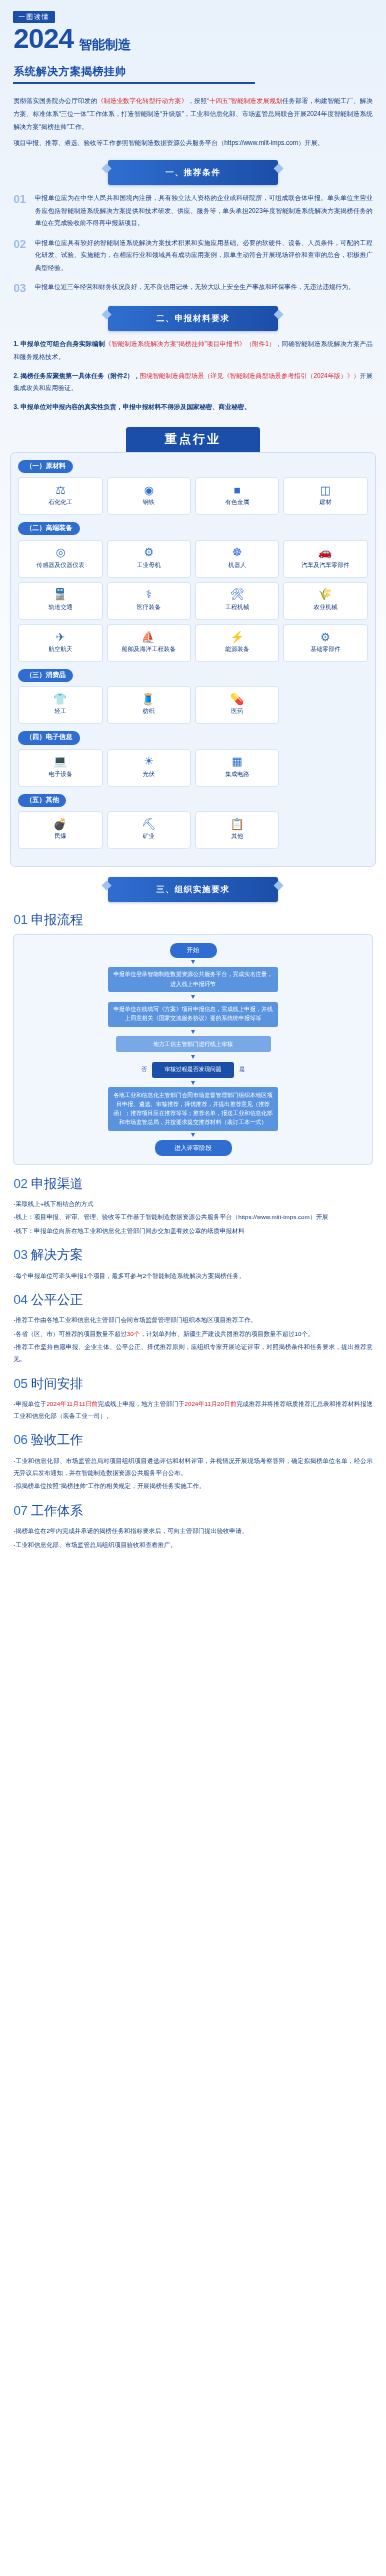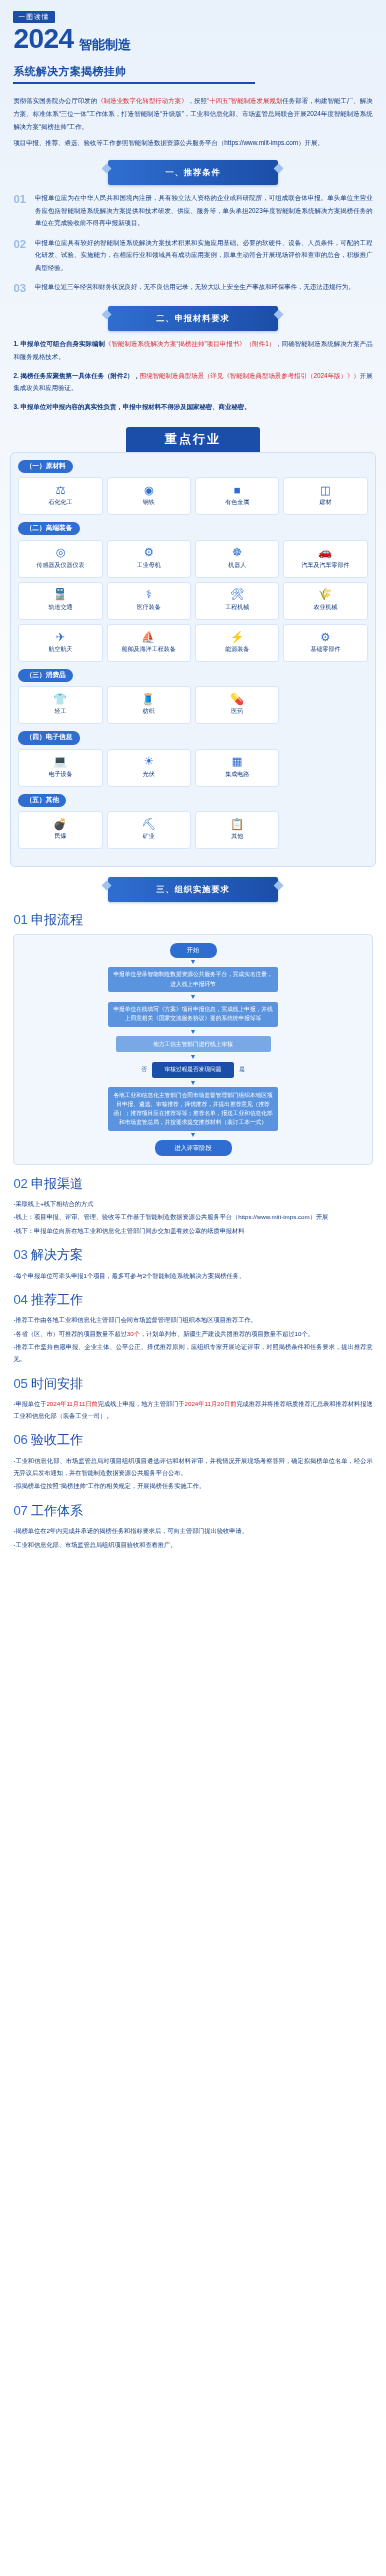--- a/index.html
+++ b/index.html
@@ -478,21 +478,21 @@
   </div>
 
   <div class="sub-h">
     <span class="num">03</span><span>解决方案</span>
   </div>
   <div class="bul">
     <p><span class="dot">·</span><span>每个申报单位可牵头申报1个项目，最多可参与2个智能制造系统解决方案揭榜任务。</span></p>
   </div>
 
   <div class="sub-h">
-    <span class="num">04</span><span>推荐工作</span>
+    <span class="num">04</span><span>公平公正</span>
   </div>
   <div class="bul">
     <p><span class="dot">·</span><span>推荐工作由各地工业和信息化主管部门会同市场监督管理部门组织本地区项目推荐工作。</span></p>
     <p><span class="dot">·</span><span>各省（区、市）可推荐的项目数量不超过</span><span class="red">30个</span><span>，计划单列市、新疆生产建设兵团推荐的项目数量不超过10个。</span></p>
     <p><span class="dot">·</span><span>推荐工作坚持自愿申报、企业主体、公平公正、择优推荐原则，应组织专家开展论证评审，对照揭榜条件和任务要求，提出推荐意见。</span></p>
   </div>
 
   <div class="sub-h">
     <span class="num">05</span><span>时间安排</span>
   </div>

